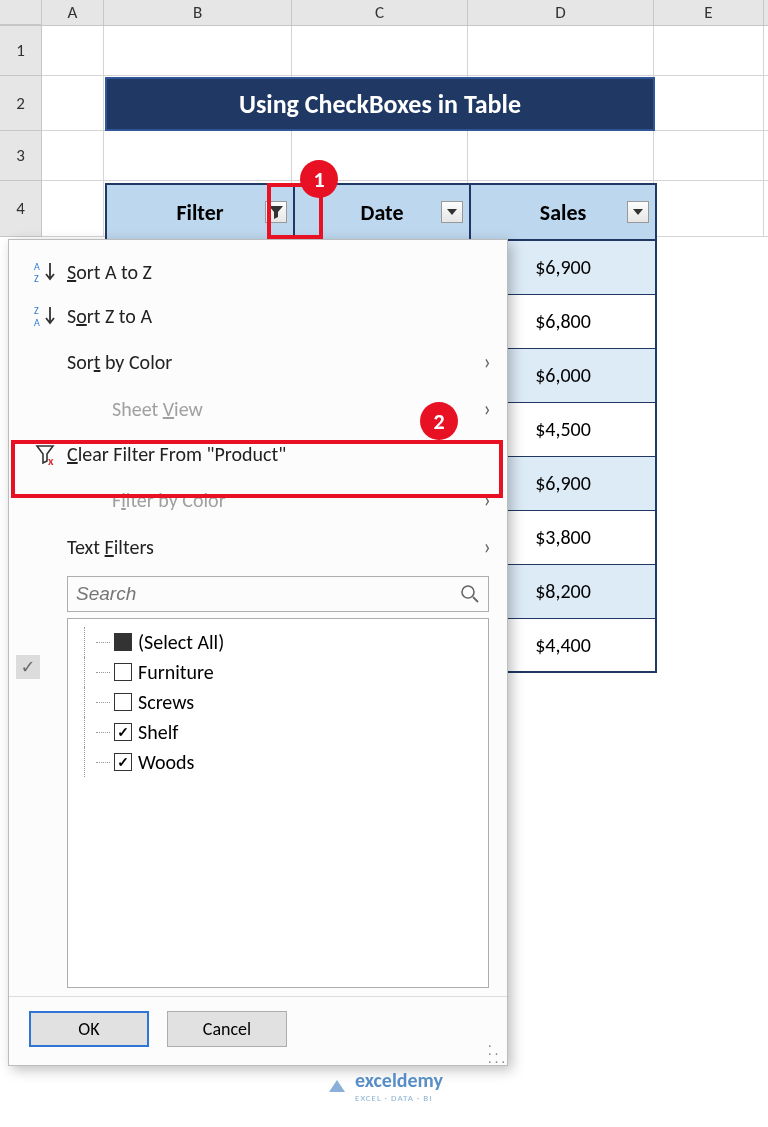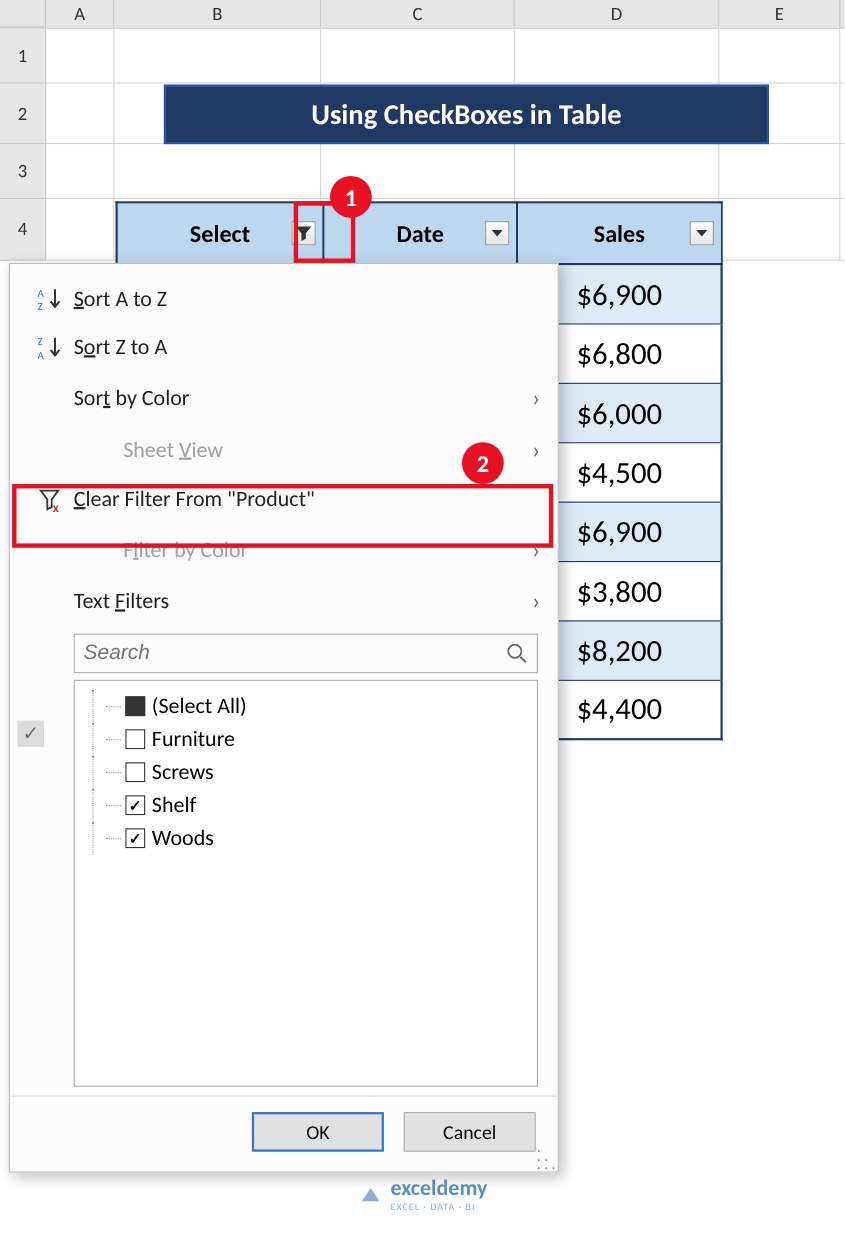--- a/index.html
+++ b/index.html
@@ -82,21 +82,20 @@
     width: 550px;
     height: 54px;
     background: #203864;
     border: 2px solid #2f5597;
     color: #fff;
     font-size: 26px;
     font-weight: bold;
     display: flex;
     align-items: center;
     justify-content: center;
-    margin-left: 44px;
   }
 
   
   .data-table {
     position: absolute;
     left: 105px;
     top: 183px;
   }
   .data-table table {
     border-collapse: collapse;
@@ -108,21 +107,21 @@
     font-size: 22px;
     font-weight: bold;
     position: relative;
     padding: 0 8px;
   }
   .data-table td {
     border: 1px solid #1f3864;
     border-left: 2px solid #1f3864;
     border-right: 2px solid #1f3864;
     height: 54px;
-    font-size: 28px;
+    font-size: 20px;
     text-align: center;
     background: #fff;
   }
   .data-table tr:nth-child(odd) td.sales-col { background: #ddebf7; }
   .data-table tr:nth-child(even) td.sales-col { background: #fff; }
   .data-table tbody tr:last-child td { border-bottom: 2px solid #1f3864; }
 
   .th-product { width: 188px; }
   .th-date { width: 176px; }
   .th-sales { width: 186px; }
@@ -237,21 +236,20 @@
     display: flex;
     align-items: center;
     justify-content: center;
     font-size: 14px;
   }
   .tree-check.filled { background: #333; }
   .tree-check.checked::after { content: '✓'; font-weight: bold; }
 
   .btn-row {
     display: flex;
-    justify-content: flex-end;
     gap: 18px;
     padding: 14px 20px 18px;
     border-top: 1px solid #ddd;
   }
   .btn {
     width: 120px;
     height: 36px;
     font-size: 18px;
     border: 1px solid #adadad;
     background: #e1e1e1;
@@ -377,21 +375,21 @@
   </div>
 </div>
 
 <div class="banner">Using CheckBoxes in Table</div>
 
 <div class="data-table">
   <table>
     <thead>
       <tr>
         <th class="th-product">
-          <span>Select</span>
+          <span>Filter</span>
           <span class="filter-btn">
             <svg width="16" height="16" viewBox="0 0 16 16">
                 <path d="M1 2 h14 l-5 6 v5 l-4 2 v-7 z" fill="#333"></path>
               </svg>
           </span>
         </th>
         <th class="th-date">
           <span>Date</span>
           <span class="filter-btn">
               <span class="arrow-down"></span>

